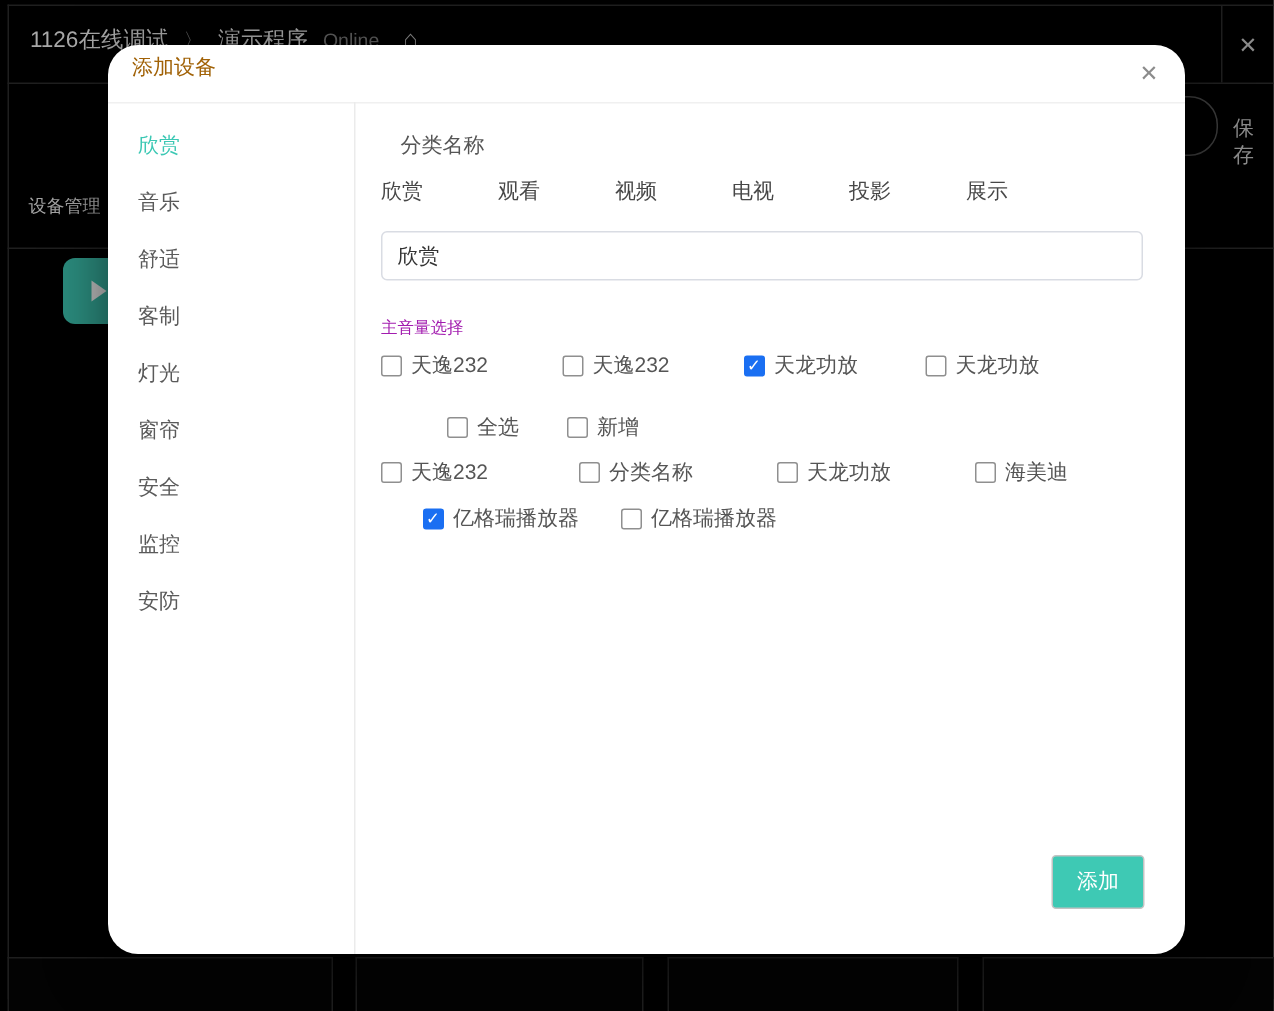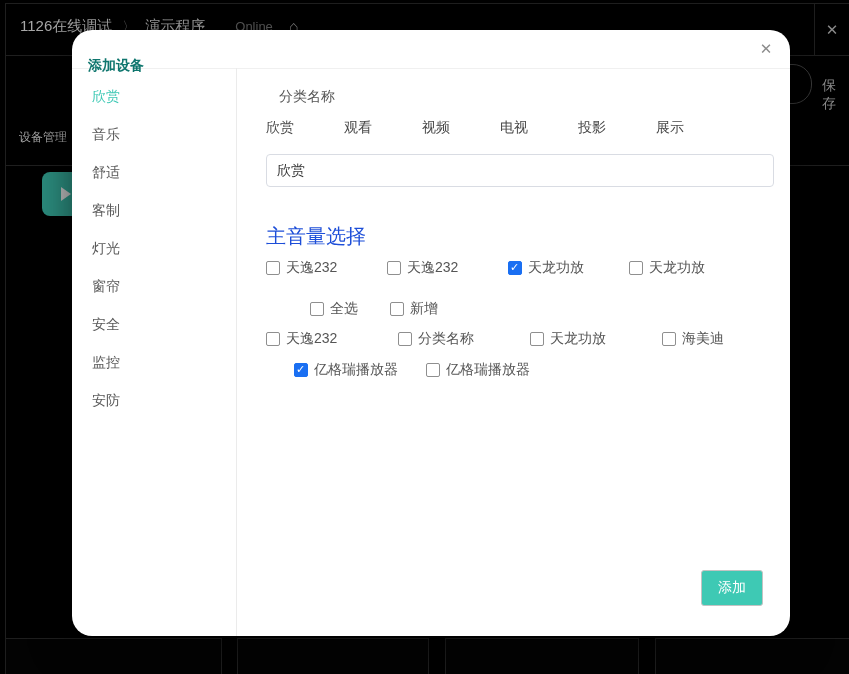--- a/index.html
+++ b/index.html
@@ -4,55 +4,55 @@
 <style>
   html,body{margin:0;padding:0;background:#000;width:849px;height:674px;overflow:hidden;
     font-family:"Liberation Sans","DejaVu Sans",sans-serif;-webkit-font-smoothing:antialiased;}
   .stage{position:relative;width:849px;height:666px;background:#000;}
 
   
   .bg-frame{position:absolute;left:5px;top:3px;right:0;bottom:0;border-left:1px solid #1f1f1f;border-top:1px solid #1f1f1f;}
   .topbar{position:absolute;left:5px;top:3px;right:0;height:52px;border-bottom:1px solid #1f1f1f;}
   .breadcrumb{position:absolute;left:15px;top:14px;display:flex;align-items:center;gap:10px;font-size:15px;color:#a8a8a8;}
   .crumb-sep{color:#5f5f5f;font-size:13px;}
-  .crumb-status{color:#5e5e5e;font-size:13px;margin-left:20px;}
+  .crumb-status{color:#5e5e5e;font-size:13px;margin-left:0;}
   .home-ic{color:#8a8a8a;font-size:16px;margin-left:6px;}
   .top-close{position:absolute;right:0;top:1px;width:34px;height:51px;border-left:1px solid #1f1f1f;
     display:flex;align-items:center;justify-content:center;color:#8a8a8a;font-size:15px;cursor:pointer;}
   .bar2-outline-btn{position:absolute;left:700px;top:64px;width:110px;height:38px;border:1px solid #3a3a3a;border-radius:19px;}
   .save-txt{position:absolute;left:822px;top:77px;font-size:14px;color:#8b8b8b;}
   .bar3{position:absolute;left:5px;top:110px;right:0;height:55px;border-bottom:1px solid #1f1f1f;}
   .bar3-label{position:absolute;left:14px;top:19px;font-size:12px;color:#a3a3a3;}
   .play-btn{position:absolute;left:42px;top:172px;width:44px;height:44px;border-radius:8px;background:#2b8b7d;
     display:flex;align-items:center;justify-content:center;}
   .play-tri{width:0;height:0;border-left:10px solid #b9b9b9;border-top:7px solid transparent;border-bottom:7px solid transparent;margin-left:3px;}
   .bgcard{position:absolute;top:638px;height:40px;background:#030303;border:1px solid #1e1e1e;border-bottom:none;}
   .bgcard.c1{left:5px;width:215px;}
   .bgcard.c2{left:237px;width:190px;}
   .bgcard.c3{left:445px;width:192px;}
   .bgcard.c4{left:655px;width:194px;}
 
   
   .modal{position:absolute;left:72px;top:30px;width:718px;height:606px;background:#fff;border-radius:20px;
     box-shadow:0 8px 40px rgba(0,0,0,.55);z-index:10;overflow:hidden;}
   .m-header{position:relative;height:38px;border-bottom:1px solid #f0f0f0;}
-  .m-title{position:absolute;left:16px;top:27px;font-size:14px;color:#0f766e;font-weight:bold;}
+  .m-title{position:absolute;left:16px;top:6px;font-size:14px;color:#a16207;}
   .m-close{position:absolute;right:14px;top:9px;width:20px;height:20px;display:flex;align-items:center;justify-content:center;
     color:#8c8c8c;font-size:15px;cursor:pointer;}
-  .m-body{position:absolute;top:38px;left:0;right:0;bottom:0;display:flex;gap:12px;}
+  .m-body{position:absolute;top:38px;left:0;right:0;bottom:0;display:flex;}
   .m-side{width:165px;border-right:1px solid #ebebeb;padding-top:9px;box-sizing:border-box;flex:none;}
   .side-item{height:38px;line-height:38px;padding-left:20px;font-size:14px;color:#5a5a5a;cursor:pointer;}
   .side-item.active{color:#3cc8b4;}
   .m-content{position:relative;flex:1;padding:0 0 0 17px;box-sizing:border-box;}
   .cat-label{margin:20px 0 0 13px;font-size:14px;color:#555;}
   .tabs{display:flex;gap:50px;margin-top:13px;}
   .tab{width:28px;font-size:14px;color:#474747;white-space:nowrap;cursor:pointer;}
   .name-input{display:block;margin-top:17px;width:508px;height:33px;box-sizing:border-box;border:1px solid #d9dce3;border-radius:4px;
     padding:0 10px;font-size:14px;color:#333;font-family:inherit;outline:none;}
-  .vol-label{margin-top:36px;font-size:20px;color:#1d4ed8;}
+  .vol-label{margin-top:24px;font-size:11px;color:#a21caf;}
   .cb-row{display:flex;}
   .cb-row.r1{margin-top:9px;}
   .cb-row.r2{margin-top:23px;padding-left:44px;}
   .cb-row.r3{margin-top:12px;}
   .cb-row.r4{margin-top:13px;padding-left:28px;}
   .cb-item{display:inline-flex;align-items:center;font-size:14px;color:#555;cursor:pointer;}
   .w121{width:121px;}
   .w132{width:132px;}
   .w80{width:80px;}
   .cb{width:14px;height:14px;box-sizing:border-box;border:1px solid #8f8f8f;border-radius:2px;background:#fff;

